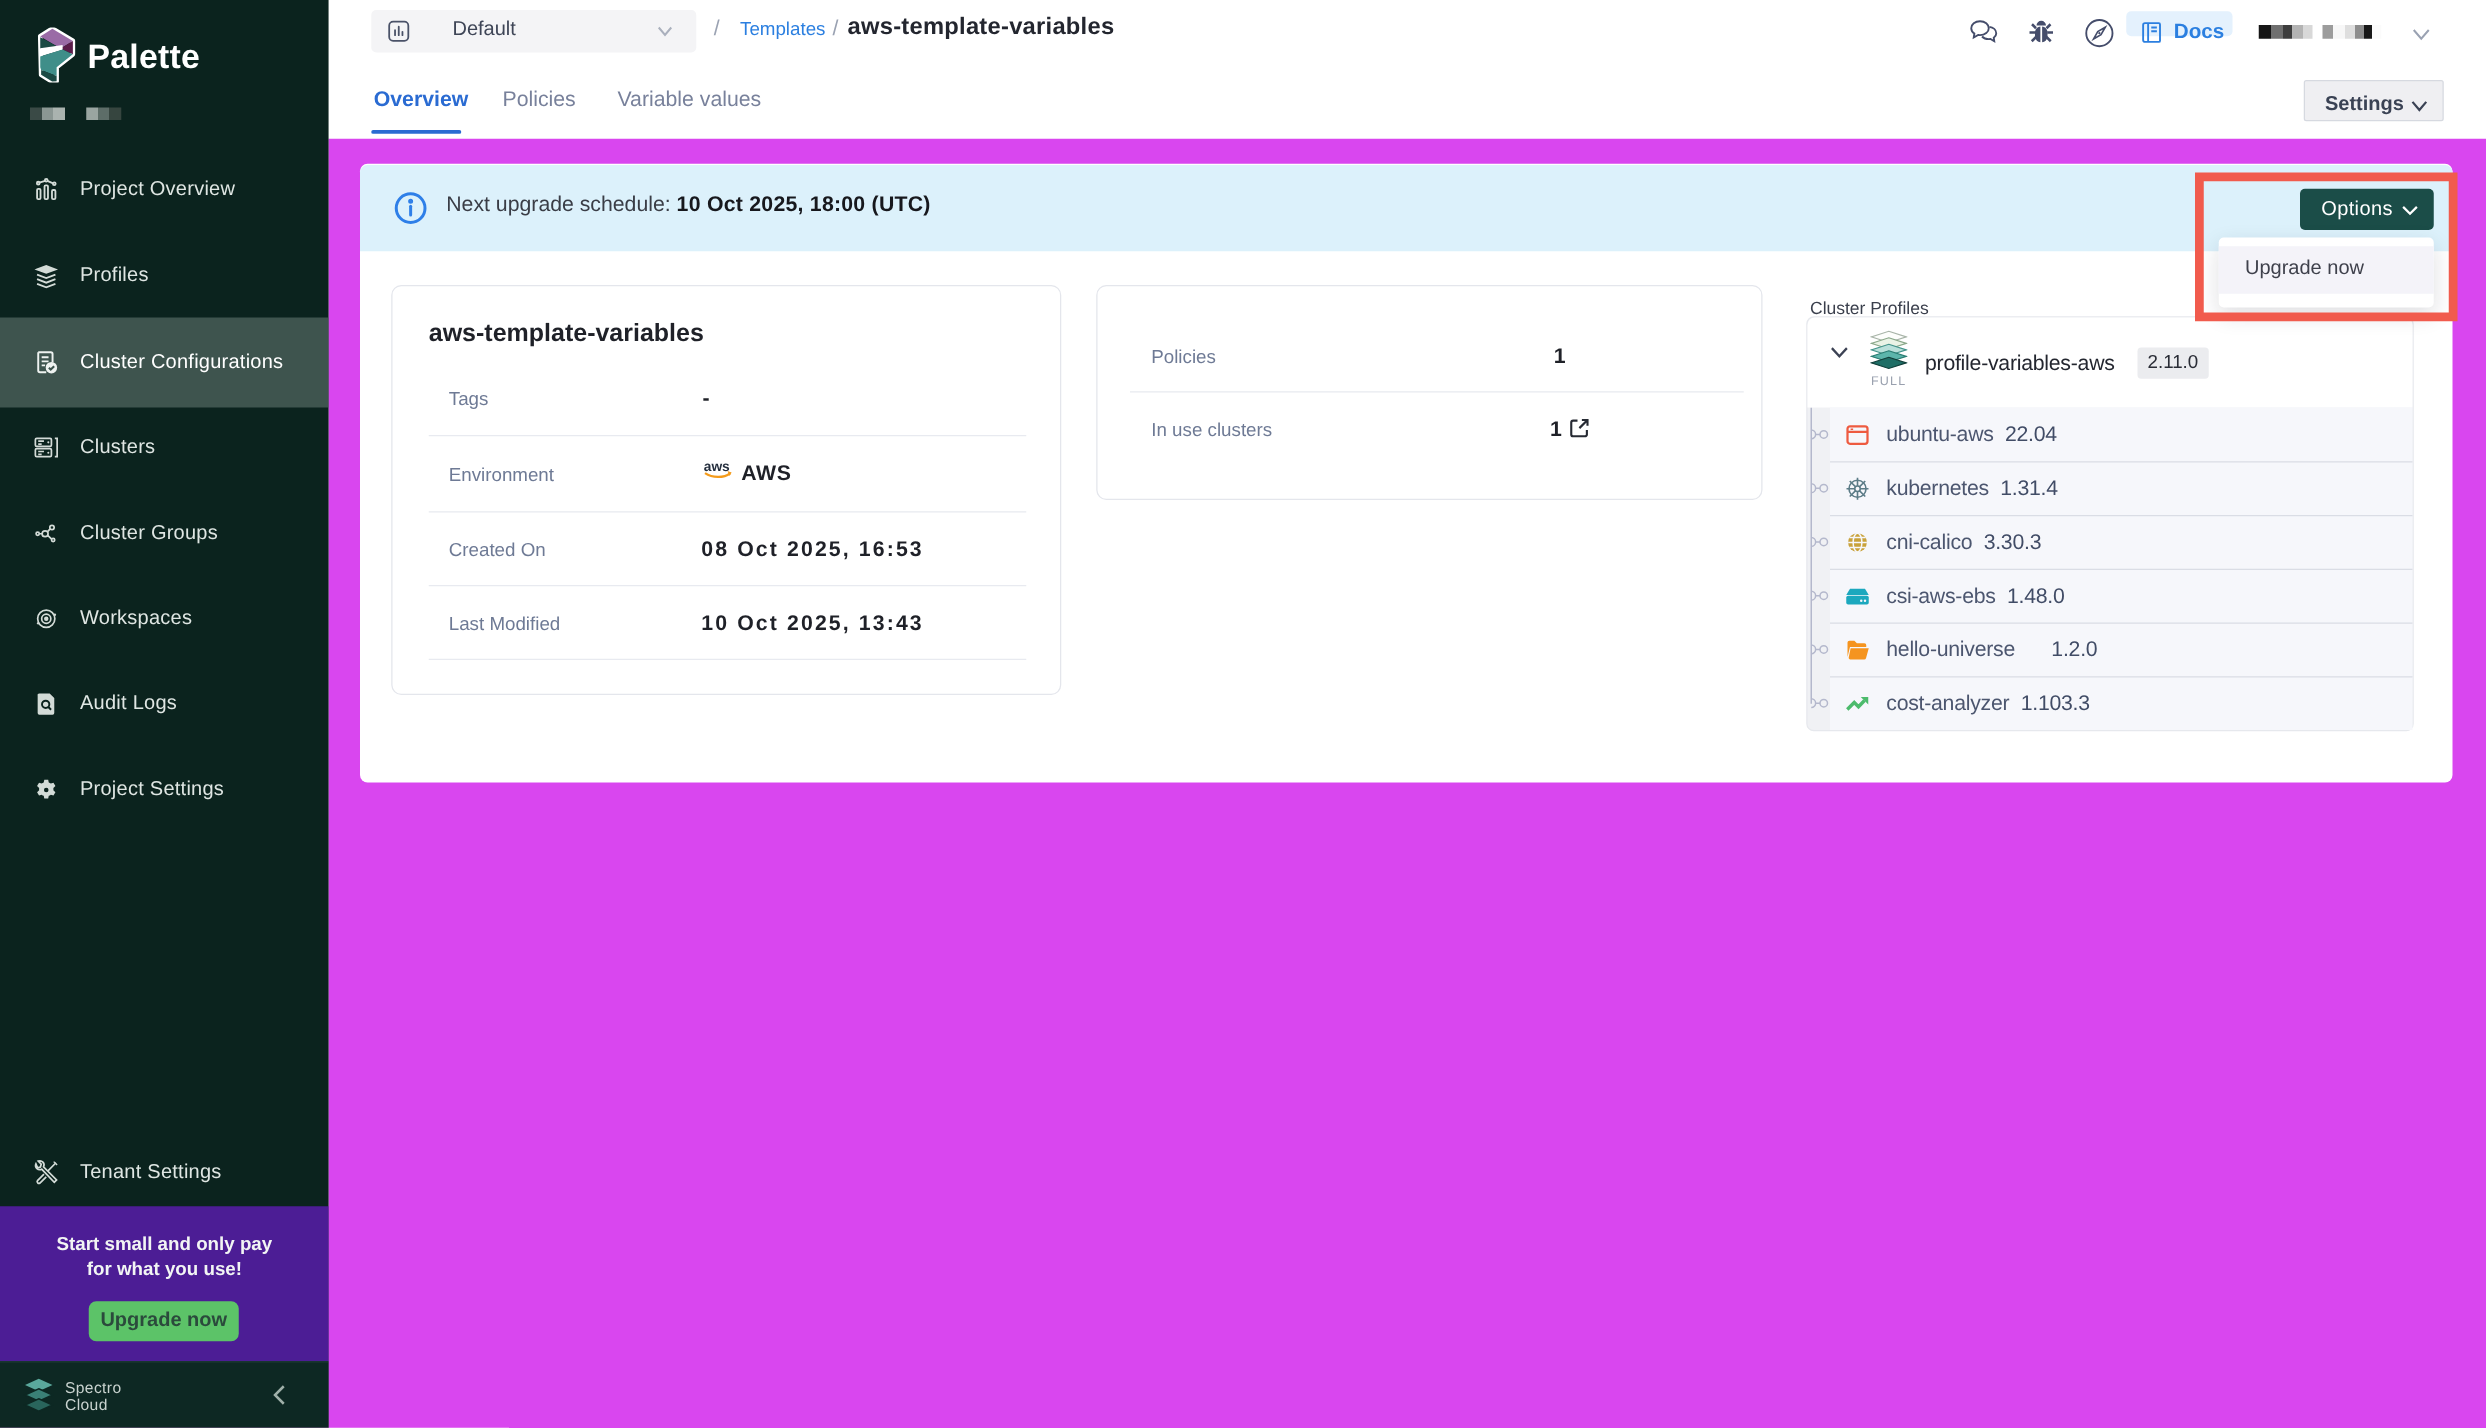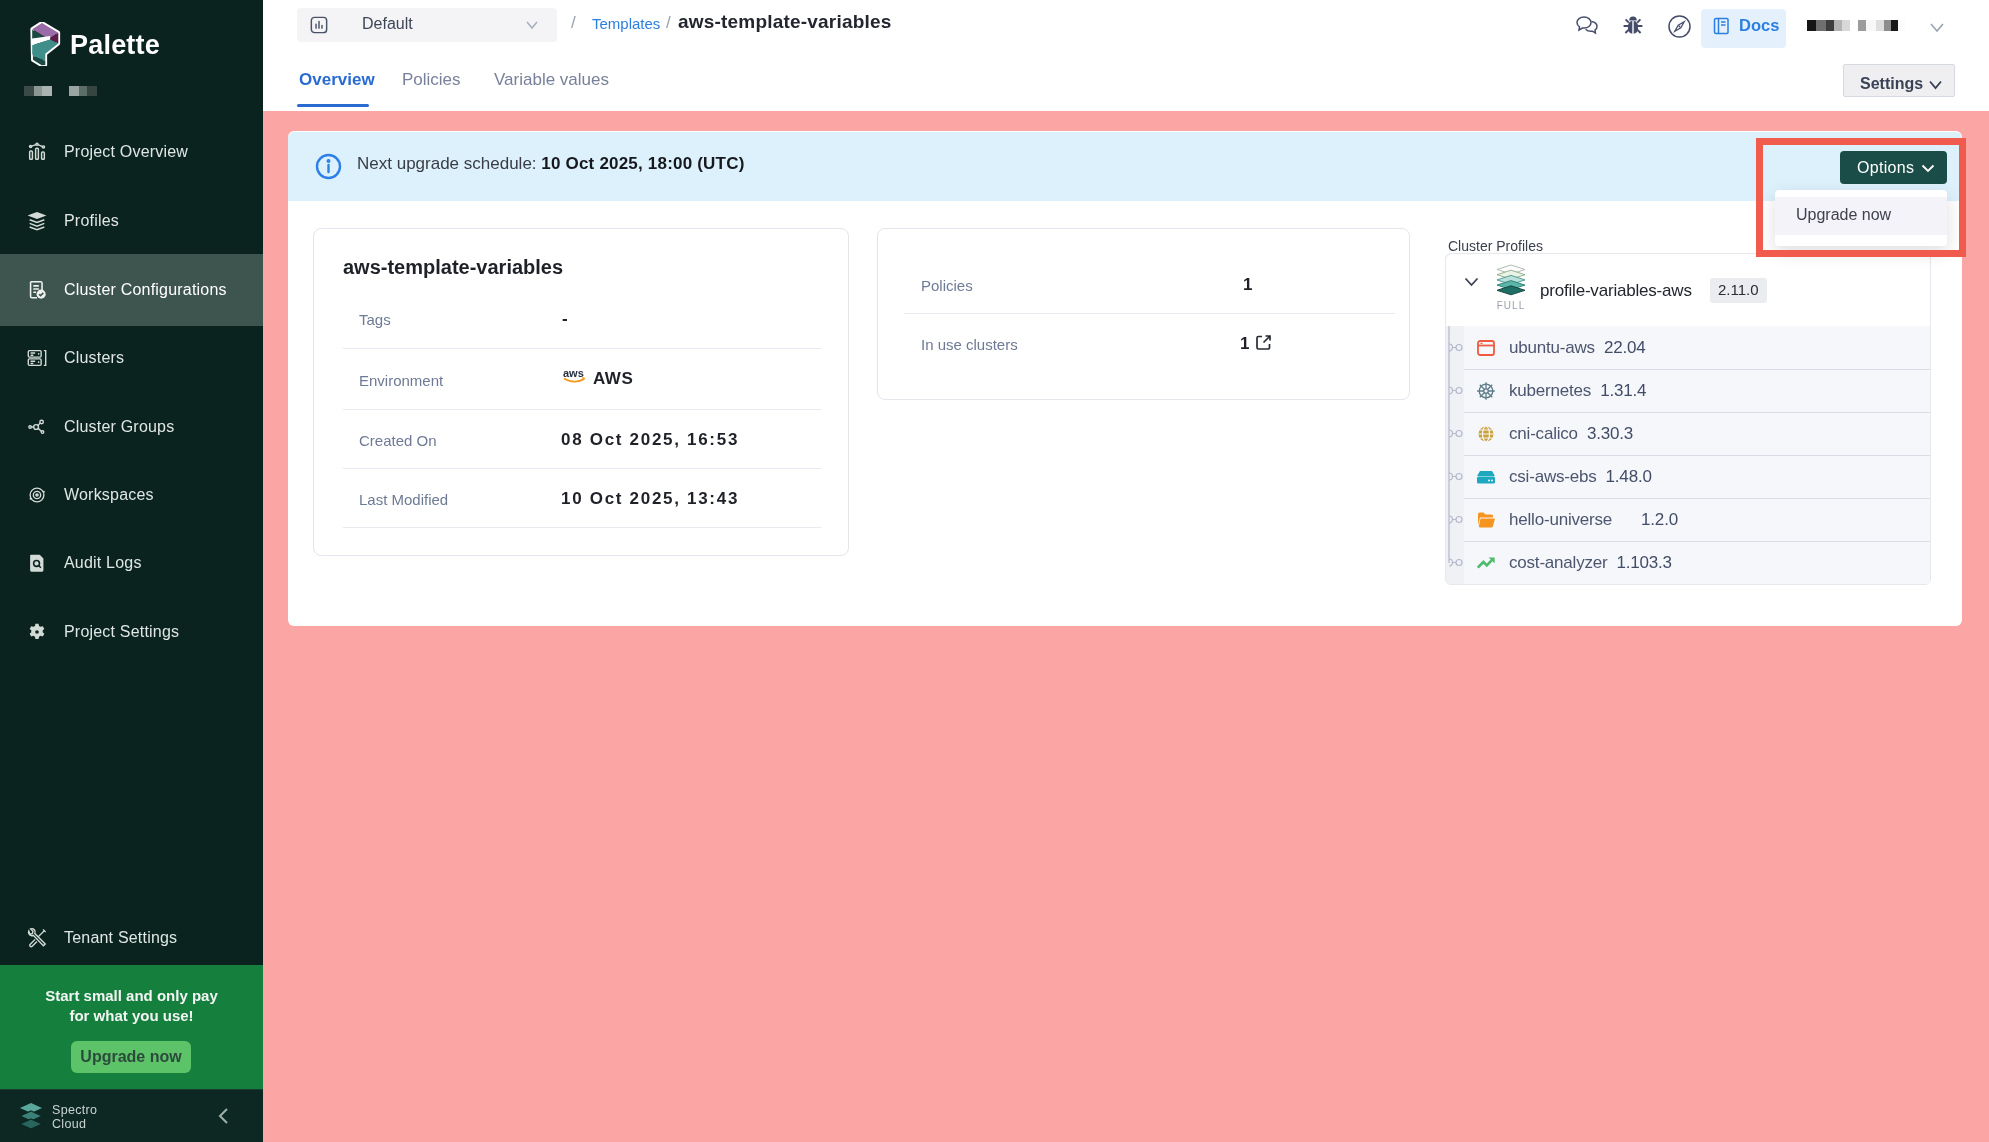--- a/index.html
+++ b/index.html
@@ -13,21 +13,21 @@
 .navitem .ic { position:absolute; left:26px; top:50%; transform:translateY(-50%); width:22px; height:22px; }
 .navitem .lb { position:absolute; left:64px; top:50%; transform:translateY(-50%); white-space:nowrap; letter-spacing:.2px; }
 .navitem.sel { background:#3e544e; color:#fff; }
 
 
 #topbar { left:263px; top:0; width:1726px; height:111px; background:#fff; }
 #projsel { left:34px; top:8px; width:260px; height:34px; background:#f4f4f6; border-radius:4px; color:#3e4556; font-size:16px; }
 .tab { position:absolute; top:70px; font-size:17px; color:#78819b; font-weight:500; white-space:nowrap; }
 
 
-#content { left:263px; top:111px; width:1726px; height:1031px; background:#fca5a5; }
+#content { left:263px; top:111px; width:1726px; height:1031px; background:#d946ef; }
 #whitebox { position:absolute; left:25px; top:20px; width:1674px; height:495px; background:#fff; border-radius:6px; }
 #banner { position:absolute; left:25px; top:21px; width:1674px; height:69px; background:#dcf1fb; border-radius:6px 6px 0 0; }
 
 .card { position:absolute; background:#fff; border:1px solid #e4e6ec; border-radius:8px; }
 .rowlabel { color:#6e7a95; font-size:15px; }
 .rowval { color:#1f2128; font-size:17px; font-weight:600; letter-spacing:.5px; }
 .divline { position:absolute; height:1px; background:#e8eaf0; }
 
 
 #cppanel { position:absolute; background:#f0f1f4; border-radius:6px; border:1px solid #e6e8ed; }
@@ -133,21 +133,21 @@
   </div>
   <div class="navitem" style="top:902px;">
     <svg class="ic" viewBox="0 0 24 24" fill="none" stroke="#d3dbd7" stroke-width="1.5">
       <path d="M3 4.5 a3.6 3.6 0 0 0 5 4.6 l11 11.4 l2 -2 L9.6 7.1 a3.6 3.6 0 0 0 -4.6 -5 l2.6 2.6 l-0.7 2.5 l-2.5 0.7 z"></path>
       <path d="M20.5 3.5 l-7 7 M10 13.5 l-5.6 5.6 a1.5 1.5 0 0 0 2.1 2.1 L12 15.8"></path>
       <path d="M18.5 2.5 l3 3" stroke-width="1.2"></path>
     </svg>
     <div class="lb">Tenant Settings</div>
   </div>
 
-  <div class="abs" style="left:0; top:965px; width:263px; height:124px; background:#15803d;">
+  <div class="abs" style="left:0; top:965px; width:263px; height:124px; background:#4c1d95;">
     <div style="position:absolute; top:21px; width:100%; text-align:center; color:#f2f5f4; font-size:15px; font-weight:600; line-height:20px;">Start small and only pay<br>for what you use!</div>
     <div style="position:absolute; left:71px; top:76px; width:120px; height:32px; background:#5cc368; border-radius:6px; color:#2b4a3c; font-size:16px; font-weight:600; text-align:center; line-height:32px;">Upgrade now</div>
   </div>
 
   <div class="abs" style="left:0; top:1089px; width:263px; height:53px; background:#0d2823; border-top:1px solid #1e3a34;">
     <svg class="abs" style="left:17px; top:12px;" width="28" height="28" viewBox="0 0 28 28">
       <polygon points="14,1 25,6 14,11 3,6" fill="#5aa89c"></polygon>
       <polygon points="14,9 25,14 14,19 3,14" fill="#3a8076" stroke="#0d2823" stroke-width="1.2"></polygon>
       <polygon points="14,17 25,22 14,27 3,22" fill="#29655c" stroke="#0d2823" stroke-width="1.2"></polygon>
     </svg>
@@ -182,21 +182,21 @@
     <path d="M8.2 7.4 a3.8 3.8 0 0 1 7.6 0 z"></path>
     <path d="M7 12.2 a4.8 5.4 0 0 1 4.3 -4.1 v12.6 a4.8 5.4 0 0 1 -4.3 -4.1 z"></path>
     <path d="M17 12.2 a4.8 5.4 0 0 0 -4.3 -4.1 v12.6 a4.8 5.4 0 0 0 4.3 -4.1 z"></path>
     <path d="M7.8 9.6 L4.6 6.4 M16.2 9.6 L19.4 6.4 M7.2 13 H2.6 M21.4 13 H16.8 M7.8 16.6 L4.4 20 M16.2 16.6 L19.6 20" stroke="#454d6b" stroke-width="2" fill="none"></path>
   </svg>
   <svg class="abs" style="left:1404px; top:14px;" width="25" height="25" viewBox="0 0 25 25" fill="none" stroke="#454d6b" stroke-width="1.5">
     <circle cx="12.5" cy="12.5" r="10.5"></circle>
     <polygon points="17.2,7.8 13.8,13.8 7.8,17.2 11.2,11.2" stroke-width="1.3"></polygon>
     <circle cx="12.5" cy="12.5" r="0.9" fill="#454d6b" stroke="none"></circle>
   </svg>
-  <div class="abs" style="left:1438px; top:9px; width:85px; height:39px; background:#e4f1fd; border-radius:4px;">
+  <div class="abs" style="left:1438px; top:9px; width:85px; height:20px; background:#e4f1fd; border-radius:4px;">
     <svg class="abs" style="left:11px; top:7px;" width="20" height="20" viewBox="0 0 20 20" fill="none" stroke="#2b7fe0" stroke-width="1.5">
       <path d="M4 2.5 h11 a1 1 0 0 1 1 1 v13 a1 1 0 0 1 -1 1 h-11 a1.5 1.5 0 0 1 -1.5 -1.5 v-12 a1.5 1.5 0 0 1 1.5 -1.5 z"></path>
       <path d="M6.5 2.5 v15"></path>
       <path d="M9 6 h4.5 M9 9 h4.5"></path>
     </svg>
     <div class="abs" style="left:38px; top:7px; color:#2b7fe0; font-size:16.5px; font-weight:600;">Docs</div>
   </div>
 
   <div class="abs" style="left:1544px; top:20px; width:43px; height:11px; background:linear-gradient(90deg,#161616 0 22%,#6f6f6f 22% 45%,#3d3d3d 45% 62%,#b3b3b3 62% 82%,#d8d8d8 82% 100%);"></div>
   <div class="abs" style="left:1595px; top:20px; width:47px; height:11px; background:linear-gradient(90deg,#9c9c9c 0 18%,#f7f7f7 18% 38%,#dedede 38% 55%,#8d8d8d 55% 70%,#181818 70% 85%,#fbfbfb 85% 100%);"></div>

